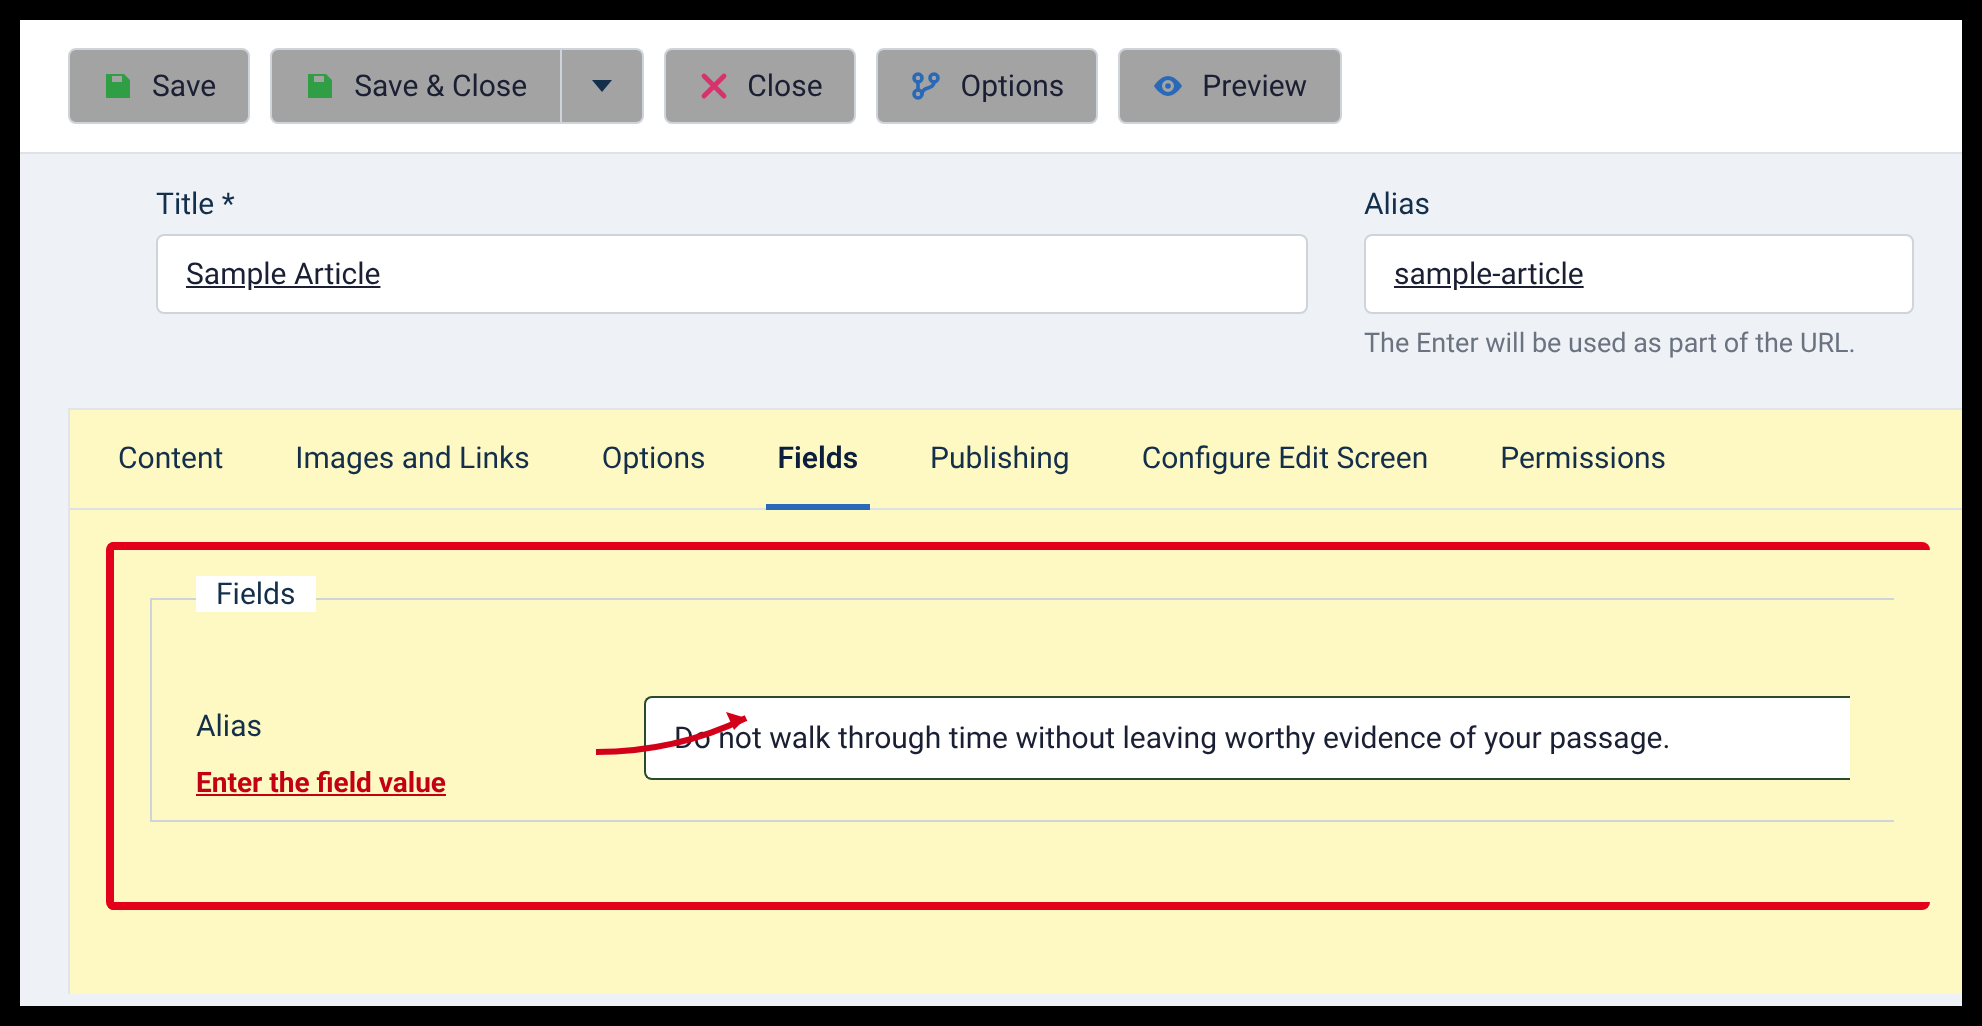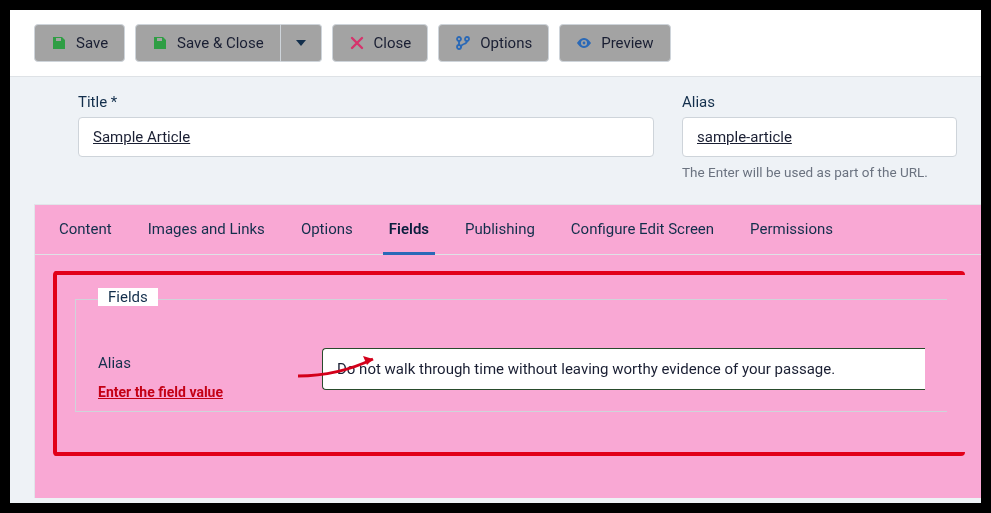--- a/index.html
+++ b/index.html
@@ -22,21 +22,21 @@
   .ic { width: 16px; height: 16px; display: inline-block; flex: 0 0 16px; }
   .fieldsTop { padding: 16px 24px 8px 24px; display: flex; gap: 28px; }
   .colTitle { flex: 0 0 620px; padding-left: 44px; }
   .colAlias { flex: 1 1 auto; }
   .lbl { font-size: 15px; color: #132f4c; margin-bottom: 6px; display: block; }
   .inp {
     width: 100%; height: 40px; border: 1px solid #ced4da; border-radius: 4px;
     background: #fff; padding: 0 14px; font-size: 15px; color: #1a1f33; text-decoration: underline;
   }
   .hint { font-size: 13.5px; color: #6b7380; margin-top: 7px; }
-  .tabsArea { margin: 16px 0 0 24px; background: #f9a8d4; border: 1px solid #e1e5ea; border-right: none; border-bottom: none; }
+  .tabsArea { margin: 16px 0 0 24px; background: #fef9c3; border: 1px solid #e1e5ea; border-right: none; border-bottom: none; }
   .tabs {
     display: flex; gap: 24px; border-bottom: 1px solid #dee2e6; padding: 0 18px;
   }
   .tab {
     padding: 14px 6px 14px 6px; font-size: 15px; color: #132f4c; cursor: pointer;
     border-bottom: 3px solid transparent; position: relative; top: 1px; white-space: nowrap;
   }
   .tab.active { font-weight: 600; border-bottom-color: #2a69b7; color: #0b1e3d; }
   .tabBody { padding: 16px 18px 42px 18px; }
   .redBox {

